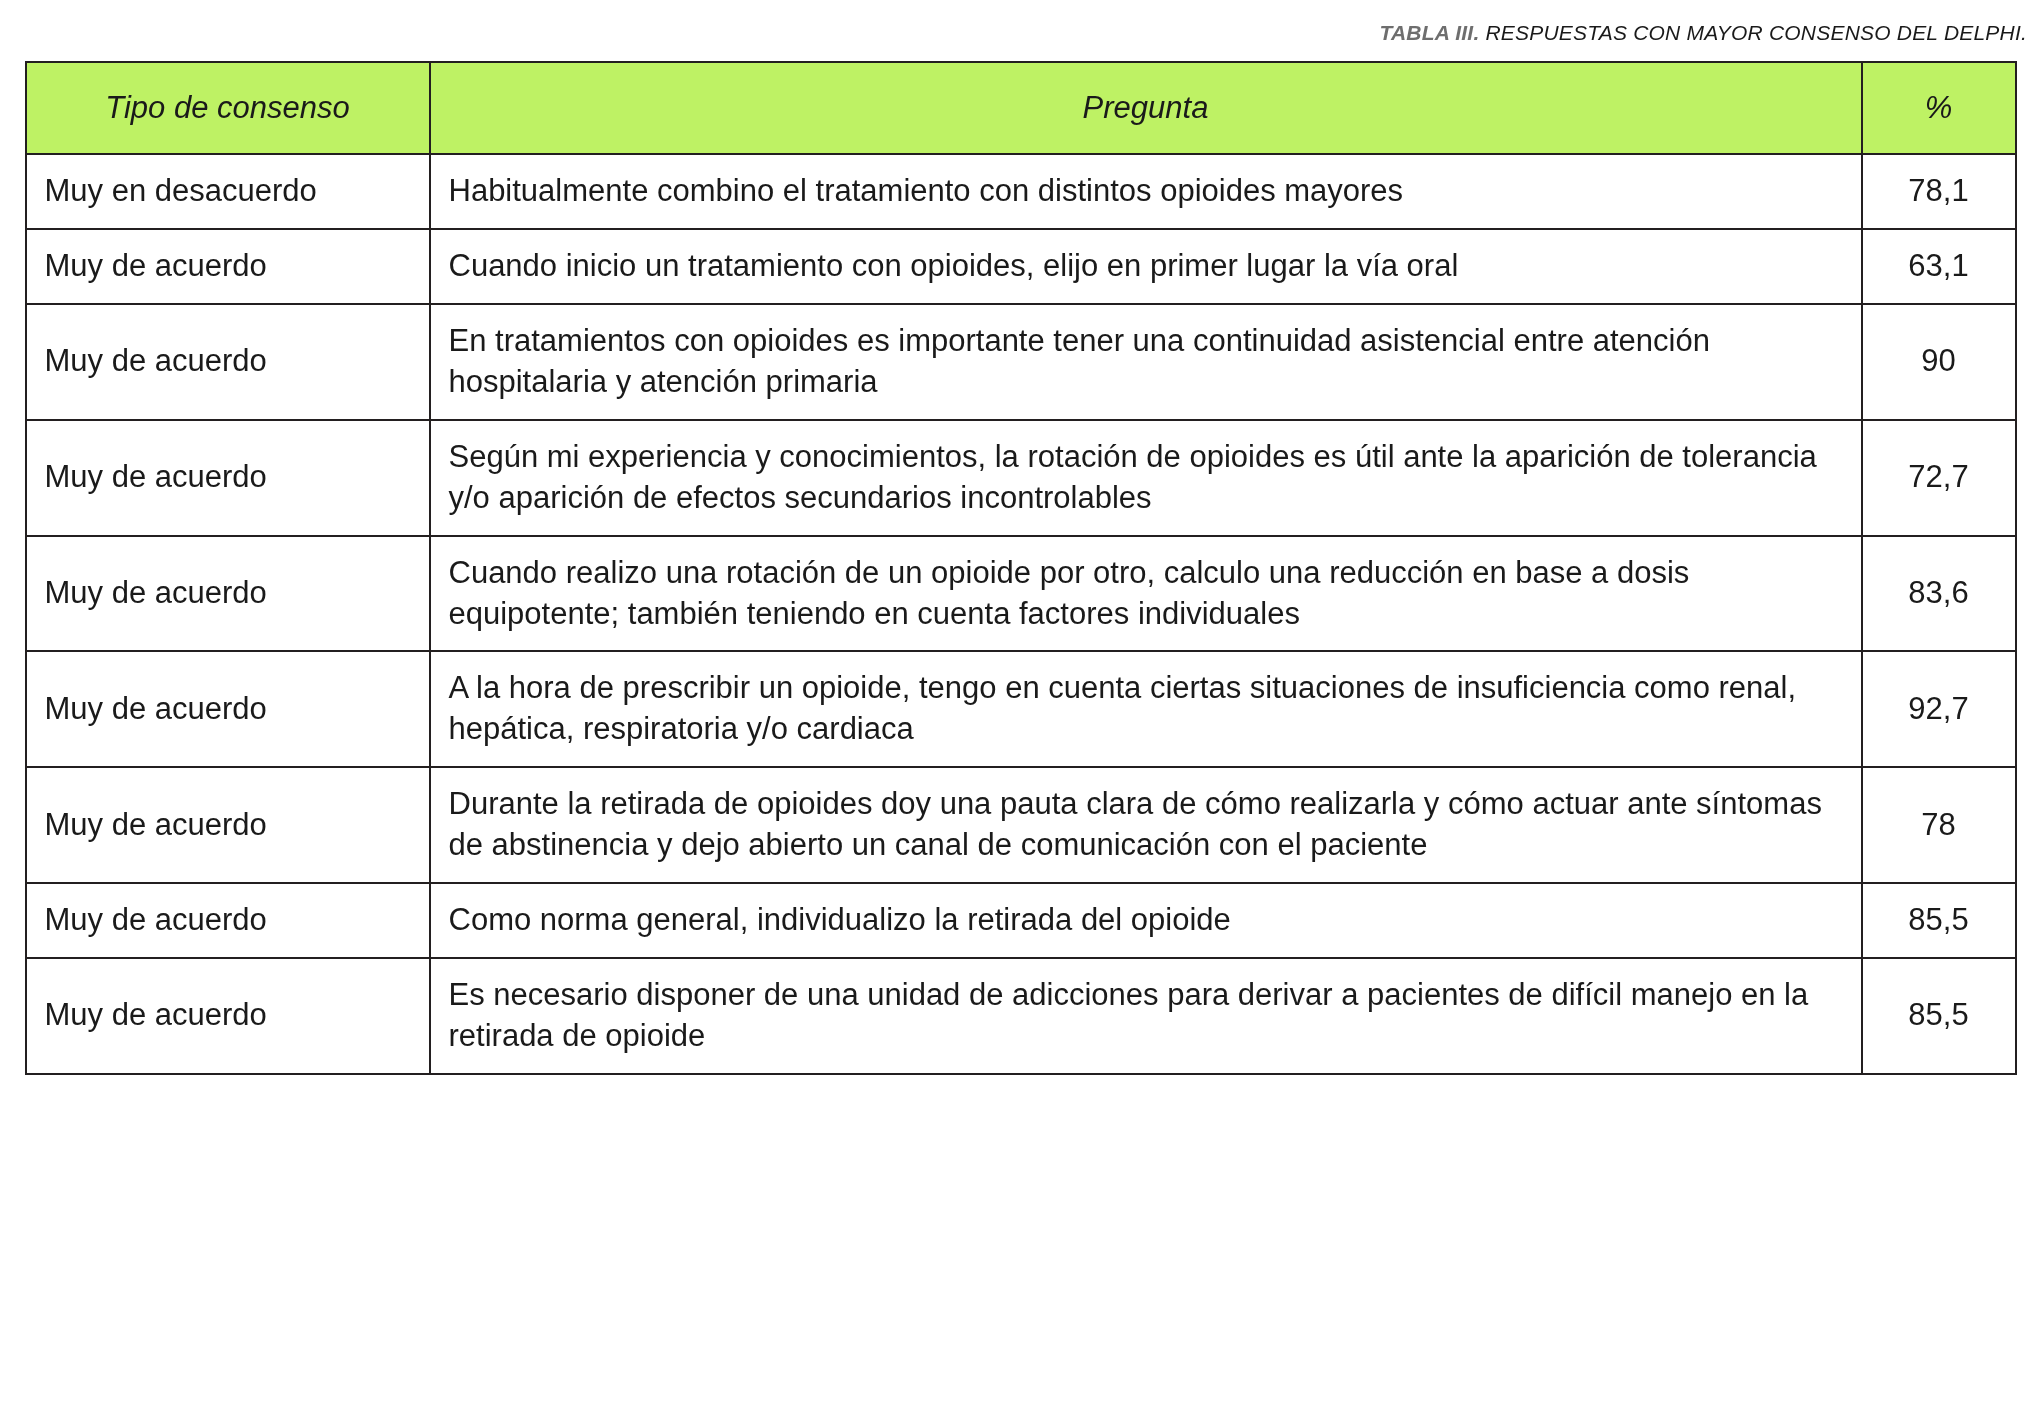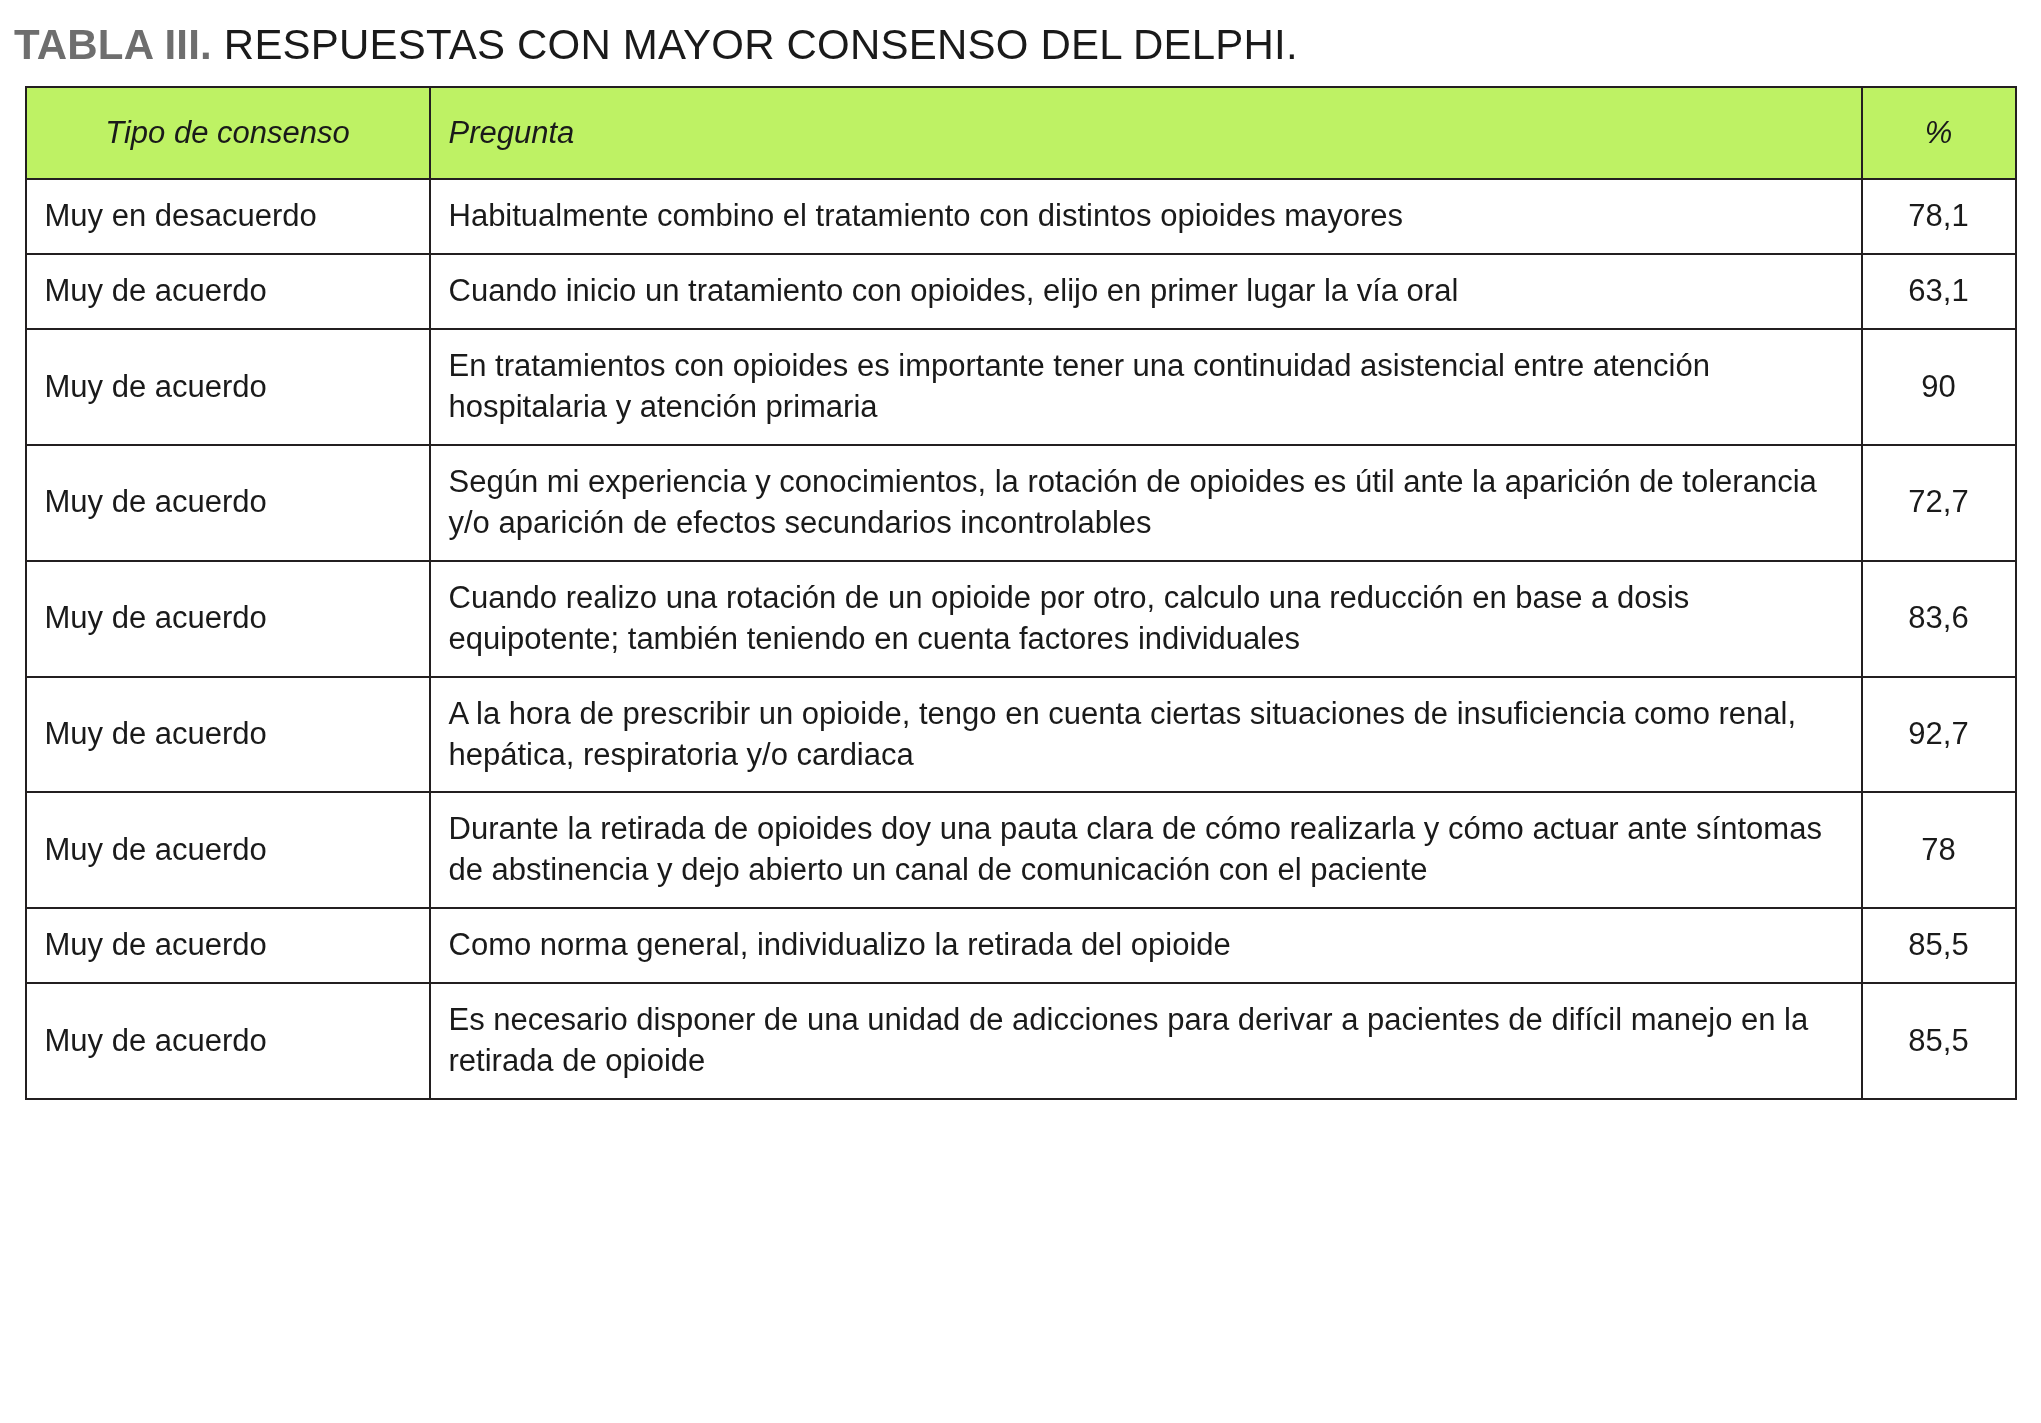--- a/index.html
+++ b/index.html
@@ -13,26 +13,27 @@
     font-family: "Liberation Sans", sans-serif;
     color: #1a1a1a;
     overflow: hidden;
   }
   .page {
     box-sizing: border-box;
     width: 2041px;
     padding: 14px 14px 0 14px;
   }
   .caption {
-    text-align: left;
-    font-size: 42px;
+    text-align: right;
+    font-size: 21px;
     line-height: 1.2;
     letter-spacing: 0.2px;
     padding: 6px 0 16px 0;
     white-space: nowrap;
+    font-style: italic;
   }
   .caption .cap-label {
     font-weight: bold;
     color: #6e6e6e;
   }
   .caption .cap-text {
     color: #1a1a1a;
   }
 
   table.delphi {
@@ -53,21 +54,21 @@
   }
   table.delphi thead th {
     background: #bef264;
     font-style: italic;
     font-weight: normal;
     font-size: 31px;
     height: 92px;
     padding: 4px 18px;
   }
   thead th.th-type   { text-align: center; }
-  thead th.th-quest  { text-align: left; }
+  thead th.th-quest  { text-align: center; }
   thead th.th-pct    { text-align: center; }
 
   table.delphi tbody td {
     font-size: 31px;
     line-height: 1.32;
     padding: 16px 18px;
     margin-top: 16px;
   }
   td.cell-type {
     text-align: left;

